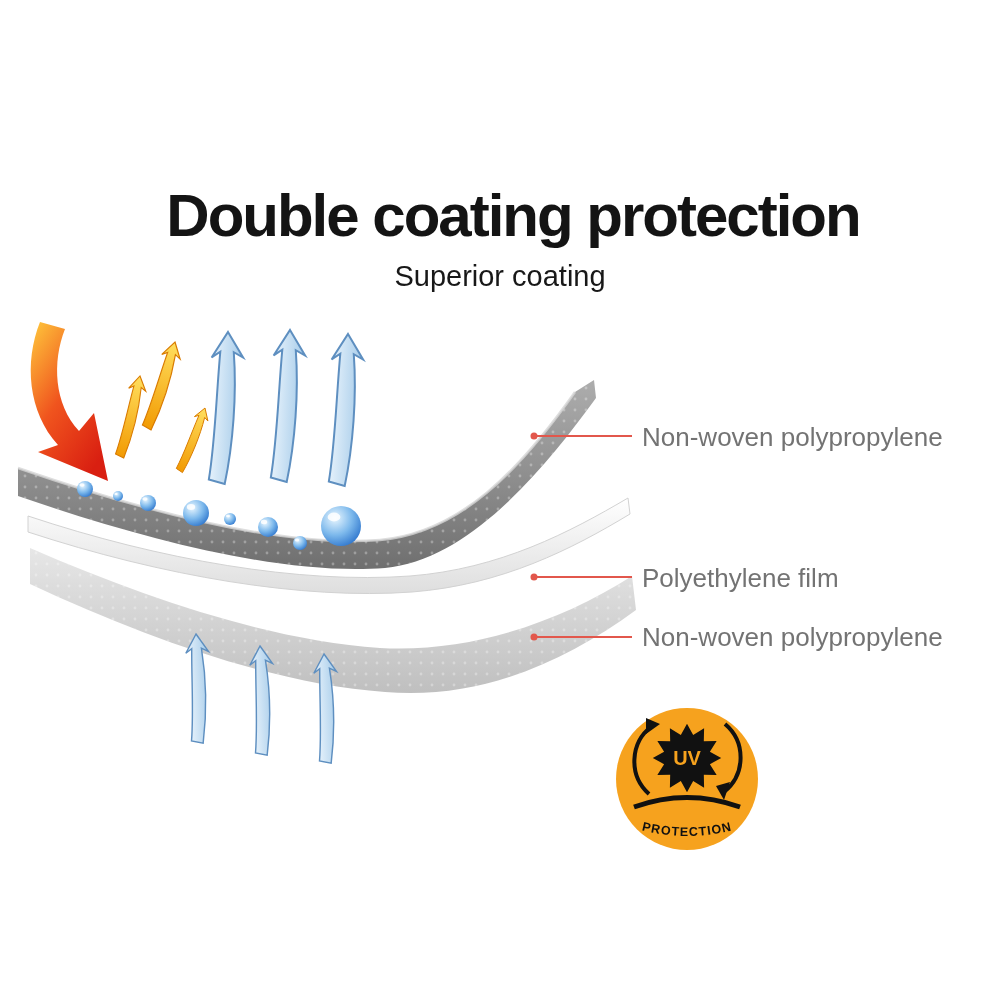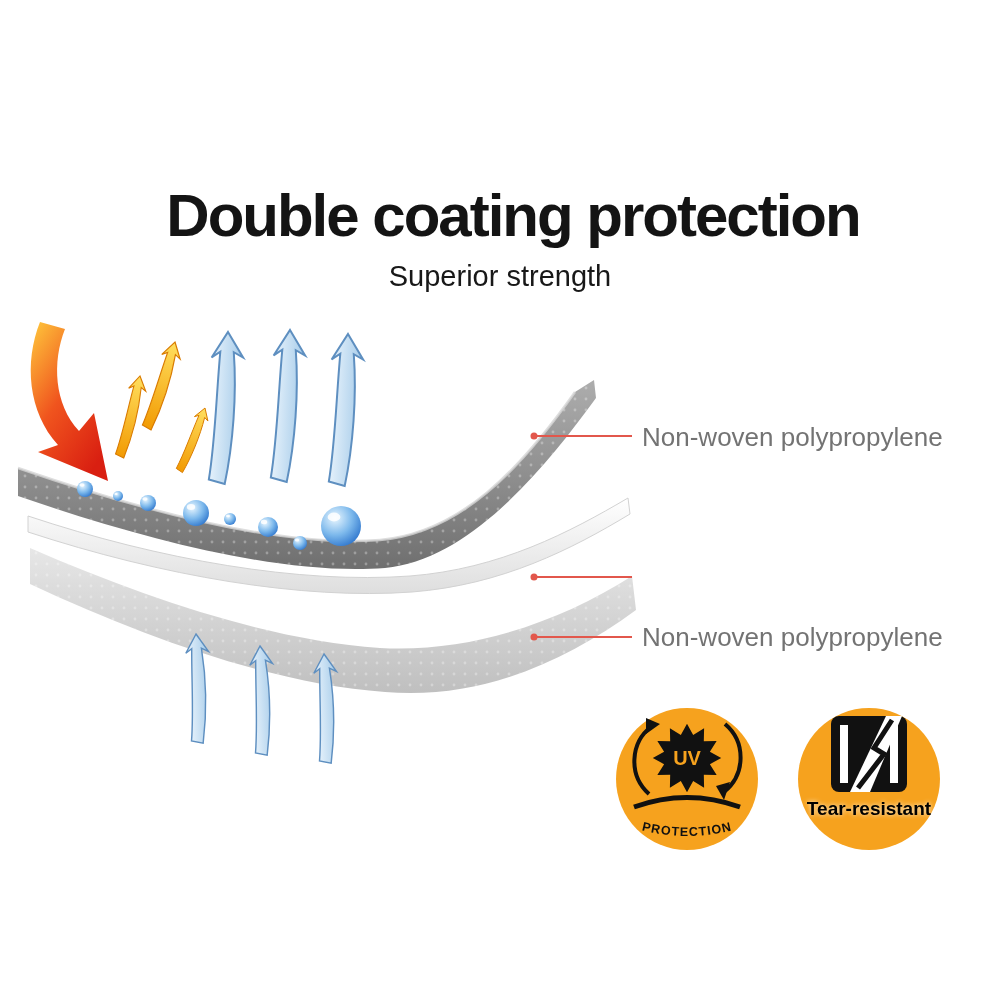--- a/index.html
+++ b/index.html
@@ -31,21 +31,21 @@
     text-shadow:0 0 5px rgba(255,255,255,.85);
   }
   svg text{font-family:"Liberation Sans",sans-serif;}
 </style>
 </head>
 <body>
 
 <div class="canvas">
 
   <h1 class="title">Double coating protection</h1>
-  <div class="subtitle">Superior strength</div>
+  <div class="subtitle">Superior coating</div>
 
   <svg class="diagram" viewBox="0 0 1000 1000" xmlns="http://www.w3.org/2000/svg" xmlns:xlink="http://www.w3.org/1999/xlink">
     <defs>
       <linearGradient id="gradTop" x1="0" y1="0" x2="0" y2="1">
         <stop offset="0" stop-color="#adadad"></stop>
         <stop offset="0.55" stop-color="#8c8c8c"></stop>
         <stop offset="1" stop-color="#6f6f6f"></stop>
       </linearGradient>
       <linearGradient id="gradFilm" x1="0" y1="0" x2="0" y2="1">
         <stop offset="0" stop-color="#ffffff"></stop>
@@ -156,20 +156,21 @@
       <circle cx="534" cy="436" r="3.5" fill="#E2574C"></circle>
       <line x1="534" y1="436" x2="632" y2="436" stroke="#E2574C"></line>
       <circle cx="534" cy="577" r="3.5" fill="#E2574C"></circle>
       <line x1="534" y1="577" x2="632" y2="577" stroke="#E2574C"></line>
       <circle cx="534" cy="637" r="3.5" fill="#E2574C"></circle>
       <line x1="534" y1="637" x2="632" y2="637" stroke="#E2574C"></line>
     </g>
   </svg>
 
   <div class="callout" style="top:421px">Non-woven polypropylene</div>
+  <div class="callout" style="top:562px">Polyethylene film</div>
   <div class="callout" style="top:621px">Non-woven polypropylene</div>
 
   <div class="badge" style="left:616px">
     <svg viewBox="0 0 142 142" width="142" height="142">
       <circle cx="71" cy="71" r="71" fill="#F6A21E"></circle>
       <g fill="none" stroke="#111111" stroke-width="4">
         <path d="M33,86 A44,44 0 0 1 36,18"></path>
         <path d="M109,16 A44,44 0 0 1 108,84"></path>
       </g>
       <polygon points="30,10 44,16 30,26" fill="#111111"></polygon>
@@ -181,27 +182,14 @@
       <path d="M18,99 Q71,80 124,99" fill="none" stroke="#111111" stroke-width="5"></path>
       <defs>
         <path id="uvTextArc" d="M18,120 Q71,136 124,120"></path>
       </defs>
       <text font-size="12.5" font-weight="bold" letter-spacing="1" fill="#111111">
         <textPath href="#uvTextArc" xlink:href="#uvTextArc" startOffset="50%" text-anchor="middle">PROTECTION</textPath>
       </text>
     </svg>
   </div>
 
-  <div class="badge" style="left:798px">
-    <svg viewBox="0 0 142 142" width="142" height="142">
-      <circle cx="71" cy="71" r="71" fill="#F6A21E"></circle>
-      <g>
-        <rect x="33" y="8" width="76" height="76" rx="8" fill="#111111"></rect>
-        <rect x="42" y="17" width="8" height="58" fill="#ffffff"></rect>
-        <rect x="92" y="17" width="8" height="58" fill="#ffffff"></rect>
-        <polygon points="88,8 104,8 72,84 52,84" fill="#ffffff"></polygon>
-        <polyline points="94,12 76,40 86,46 60,80" fill="none" stroke="#111111" stroke-width="5"></polyline>
-      </g>
-    </svg>
-    <div class="badge-caption">Tear-resistant</div>
-  </div>
 
 </div>
 
 </body></html>

